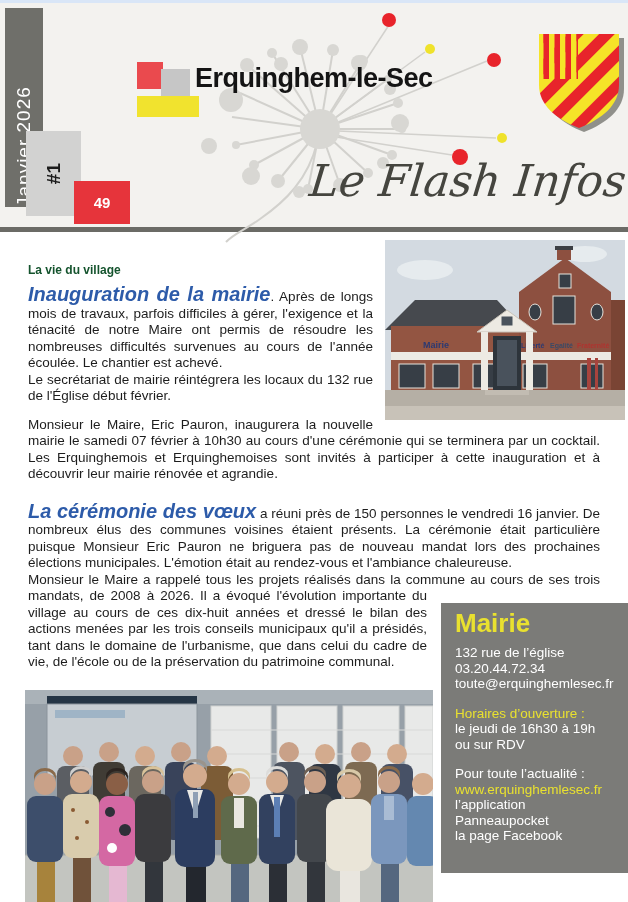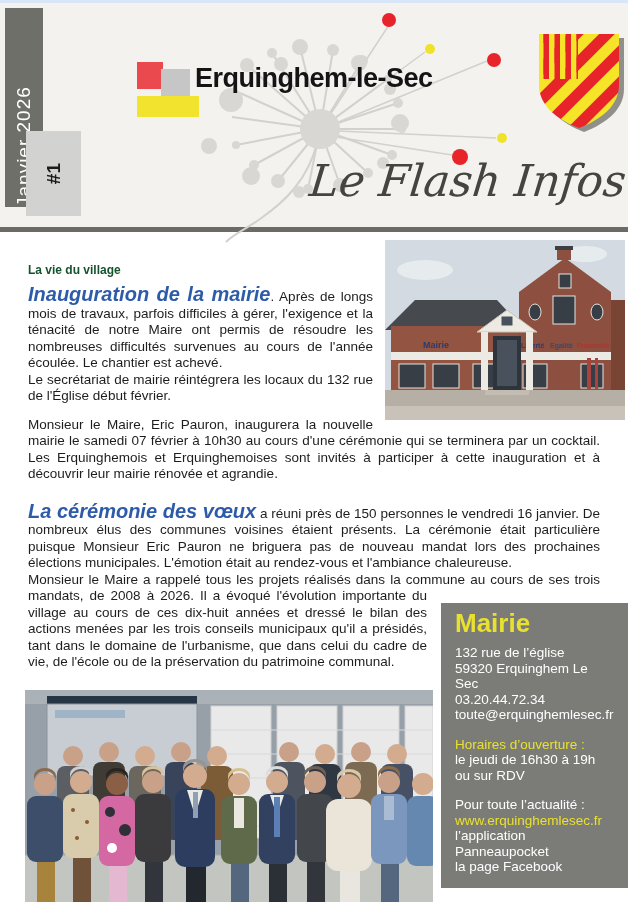--- a/index.html
+++ b/index.html
@@ -120,20 +120,23 @@
         <circle cx="460" cy="154" r="8" fill="#e8242b"></circle>
       </g>
     </svg>
     <div class="header-bar"></div>
 
     <div class="month-bar">
       <span>Janvier 2026</span>
     </div>
     <div class="issue-box">
       <span>#1</span>
+    </div>
+    <div class="number-box">
+      <span>49</span>
     </div>
 
     <div class="logo-sq logo-red"></div>
     <div class="logo-sq logo-gray"></div>
     <div class="logo-sq logo-yellow"></div>
     <div class="commune-name">Erquinghem-le-Sec</div>
 
     <svg class="shield" width="90" height="102" viewBox="0 0 90 102">
       <defs>
         <clipPath id="shieldClip">
@@ -208,21 +211,20 @@
 
     <div class="body-p p2">
       <span>Monsieur le Maire, Eric Pauron, inaugurera la nouvelle mairie le samedi 07 février à 10h30 au cours d'une cérémonie qui se terminera par un cocktail. Les Erquinghemois et Erquinghemoises sont invités à participer à cette inauguration et à découvrir leur mairie rénovée et agrandie.</span>
     </div>
 
     <div class="body-p p3">
       <span class="float-spacer"></span>
       <aside class="mairie-box">
         <h2>Mairie</h2>
         <div>132 rue de l’église</div>
-        <div>59320 Erquinghem Le Sec</div>
         <div>03.20.44.72.34</div>
         <div>toute@erquinghemlesec.fr</div>
         <div class="mb-gap"></div>
         <div class="mb-yellow">Horaires d’ouverture :</div>
         <div>le jeudi de 16h30 à 19h</div>
         <div>ou sur RDV</div>
         <div class="mb-gap"></div>
         <div>Pour toute l’actualité :</div>
         <div class="mb-yellow">www.erquinghemlesec.fr</div>
         <div>l’application Panneaupocket</div>

